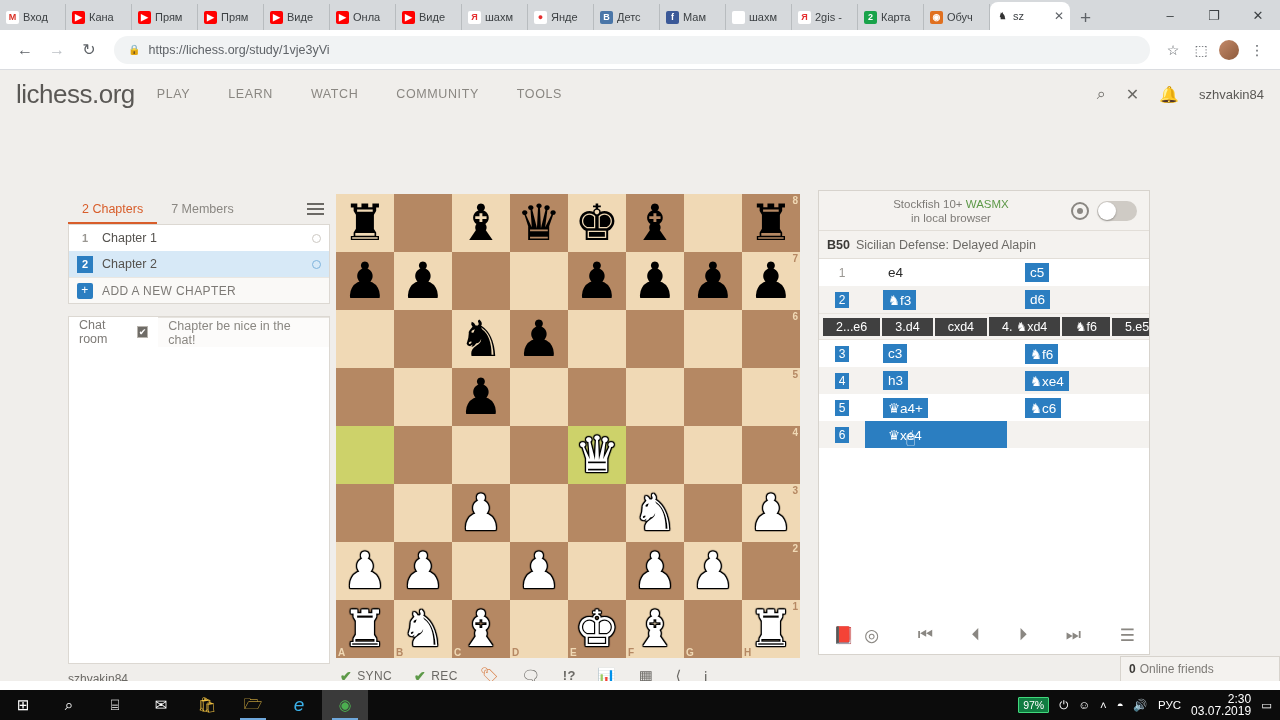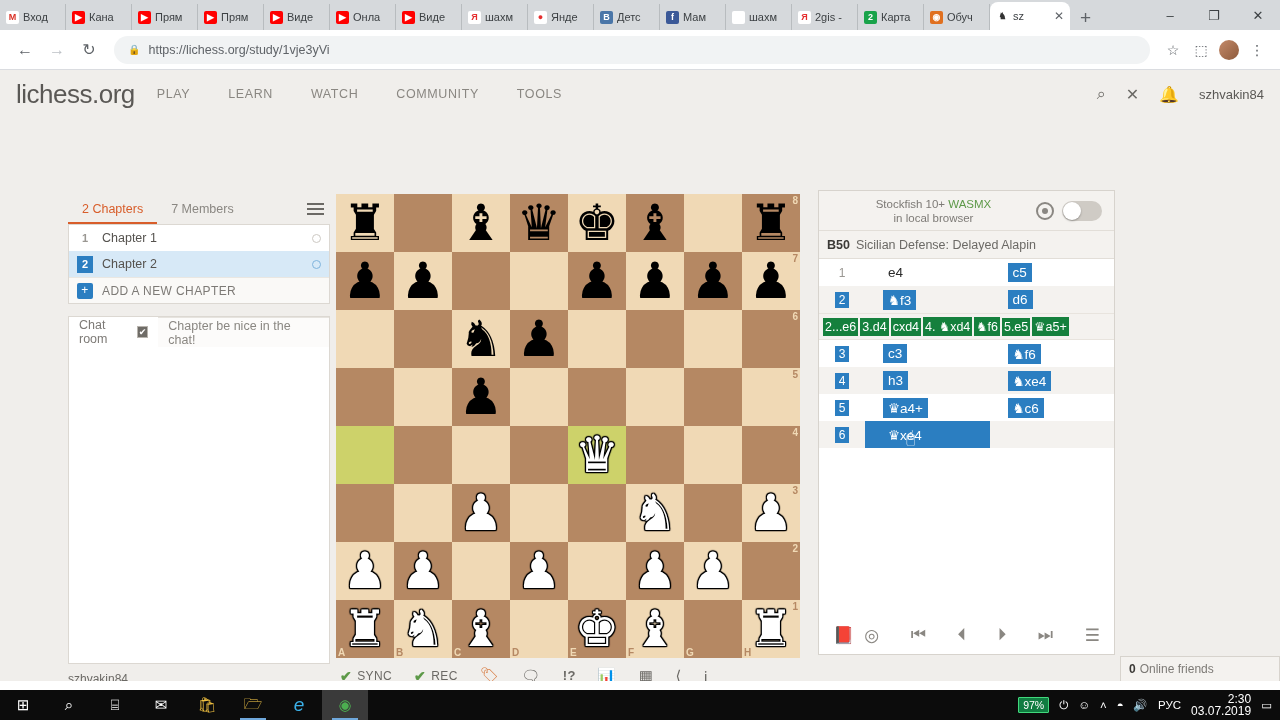--- a/index.html
+++ b/index.html
@@ -133,21 +133,21 @@
   .cd { color:#f0d9b5; }
 
   #board-tools { display:flex; align-items:center; gap:22px; height:36px;
     padding-left:4px; border-bottom:1px solid #ddd9d3; }
   .btool { display:flex; align-items:center; gap:5px; font-size:12px;
     color:#6b6965; letter-spacing:0.4px; height:36px; }
   .btool .chk { color:#5d9948; font-size:14px; font-weight:bold; }
   .btool.tabsel { border-bottom:2px solid #d85d2a; }
 
   
-  #rightcol { position:absolute; left:818px; top:120px; width:297px; }
+  #rightcol { position:absolute; left:818px; top:120px; width:332px; }
   #analysis-panel { border:1px solid #d7d3cd; background:#fff; height:465px;
     display:flex; flex-direction:column; }
   #engine-bar { height:40px; background:#f4f2ef; border-bottom:1px solid #e2ded8;
     display:flex; align-items:center; padding:0 12px; }
   #engine-text { flex:1 1 auto; text-align:center; font-size:11.5px;
     color:#7d7a76; line-height:14px; }
   #engine-text .wasmx { color:#5d9948; }
   #engine-eye { width:18px; height:18px; border-radius:50%;
     border:2px solid #8a8782; display:flex; align-items:center;
     justify-content:center; margin-right:8px; }
@@ -169,22 +169,22 @@
     justify-content:center; font-size:12px; color:#9a9792; }
   .mvnum span { padding:1px 4px; }
   .mvnum.sel span { background:#2b7ec1; color:#fff; }
   .mvcell { flex:1 1 50%; display:flex; align-items:center; padding-left:18px; }
   .mvcell span { padding:2px 5px; color:#2b2b2b; }
   .mvcell.blue span { background:#2b7ec1; color:#fff; }
   .mvcell.current { background:#2b7ec1; }
   .mvcell.current span { color:#fff; background:transparent; }
   #varline { display:flex; align-items:center; gap:2px; padding:3px 4px;
     background:#f4f2ef; border-top:1px solid #e8e4de; border-bottom:1px solid #e8e4de; }
-  #varline span { background:#15803d; color:#fff; font-size:12.5px;
-    padding:2px 2px; white-space:nowrap; }
+  #varline span { background:#404040; color:#fff; font-size:12.5px;
+    padding:2px 13px; white-space:nowrap; }
 
   #analysis-tools { height:38px; display:flex; align-items:center;
     padding:0 14px; color:#8a8782; }
   #analysis-tools .at { font-size:17px; }
   .at-spacer { flex:1 1 auto; }
 
   #friends-box { position:absolute; right:0; bottom:0; width:160px;
     border:1px solid #d7d3cd; border-bottom:none; background:#fff; }
   #friends-head { height:24px; display:flex; align-items:center; padding:0 8px;
     font-size:12px; color:#7d7a76; background:#f4f2ef; }

